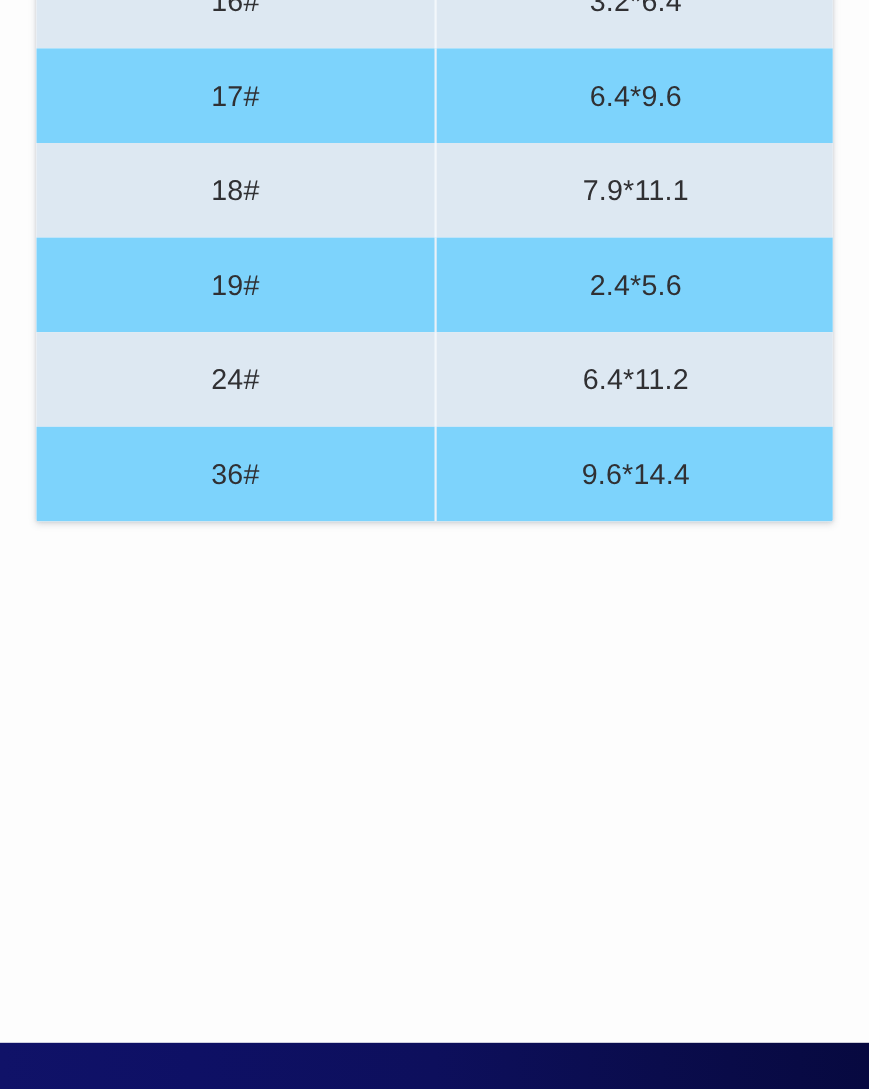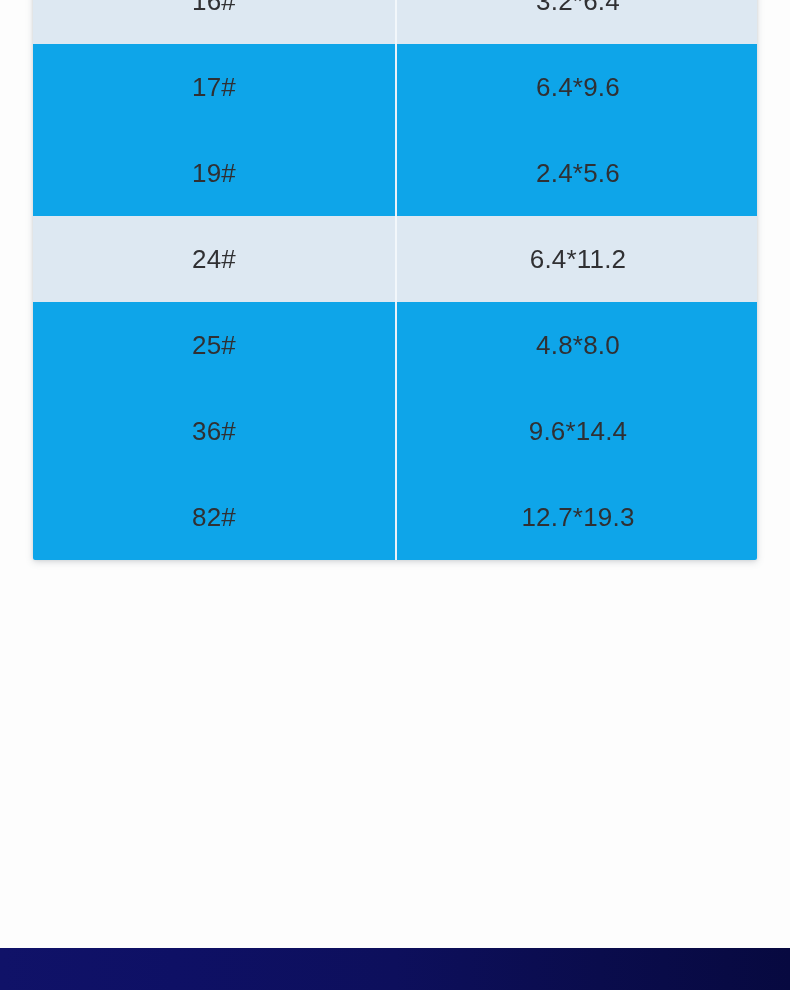--- a/index.html
+++ b/index.html
@@ -60,21 +60,21 @@
     color: #303033;
     font-family: "Liberation Sans", "DejaVu Sans", sans-serif;
     font-stretch: condensed;
     padding: 0;
   }
 
   table.spec-table td.col-model { width: 362px; }
   table.spec-table td.col-size  { width: 362px; }
 
   table.spec-table tr.row-odd  td { background: #dde8f2; }
-  table.spec-table tr.row-even td { background: #0ea5e9; }
+  table.spec-table tr.row-even td { background: #7dd3fc; }
 
   
   table.spec-table td.col-model {
     border-right: 2px solid #eaf1f8;
   }
   table.spec-table tr.row-odd td.col-model {
     border-right-color: #f2f7fb;
   }
 
   
@@ -103,39 +103,35 @@
       <table class="spec-table">
         <tbody id="spec-table-body">
             <tr class="row-odd">
               <td class="col-model">16#</td>
               <td class="col-size">3.2*6.4</td>
             </tr>
             <tr class="row-even">
               <td class="col-model">17#</td>
               <td class="col-size">6.4*9.6</td>
             </tr>
+            <tr class="row-odd">
+              <td class="col-model">18#</td>
+              <td class="col-size">7.9*11.1</td>
+            </tr>
             <tr class="row-even">
               <td class="col-model">19#</td>
               <td class="col-size">2.4*5.6</td>
             </tr>
             <tr class="row-odd">
               <td class="col-model">24#</td>
               <td class="col-size">6.4*11.2</td>
             </tr>
             <tr class="row-even">
-              <td class="col-model">25#</td>
-              <td class="col-size">4.8*8.0</td>
-            </tr>
-            <tr class="row-even">
               <td class="col-model">36#</td>
               <td class="col-size">9.6*14.4</td>
-            </tr>
-            <tr class="row-even">
-              <td class="col-model">82#</td>
-              <td class="col-size">12.7*19.3</td>
             </tr>
           </tbody>
       </table>
     </div>
 
   </div>
 
   <div id="footer-band">
     <span></span>
   </div>

